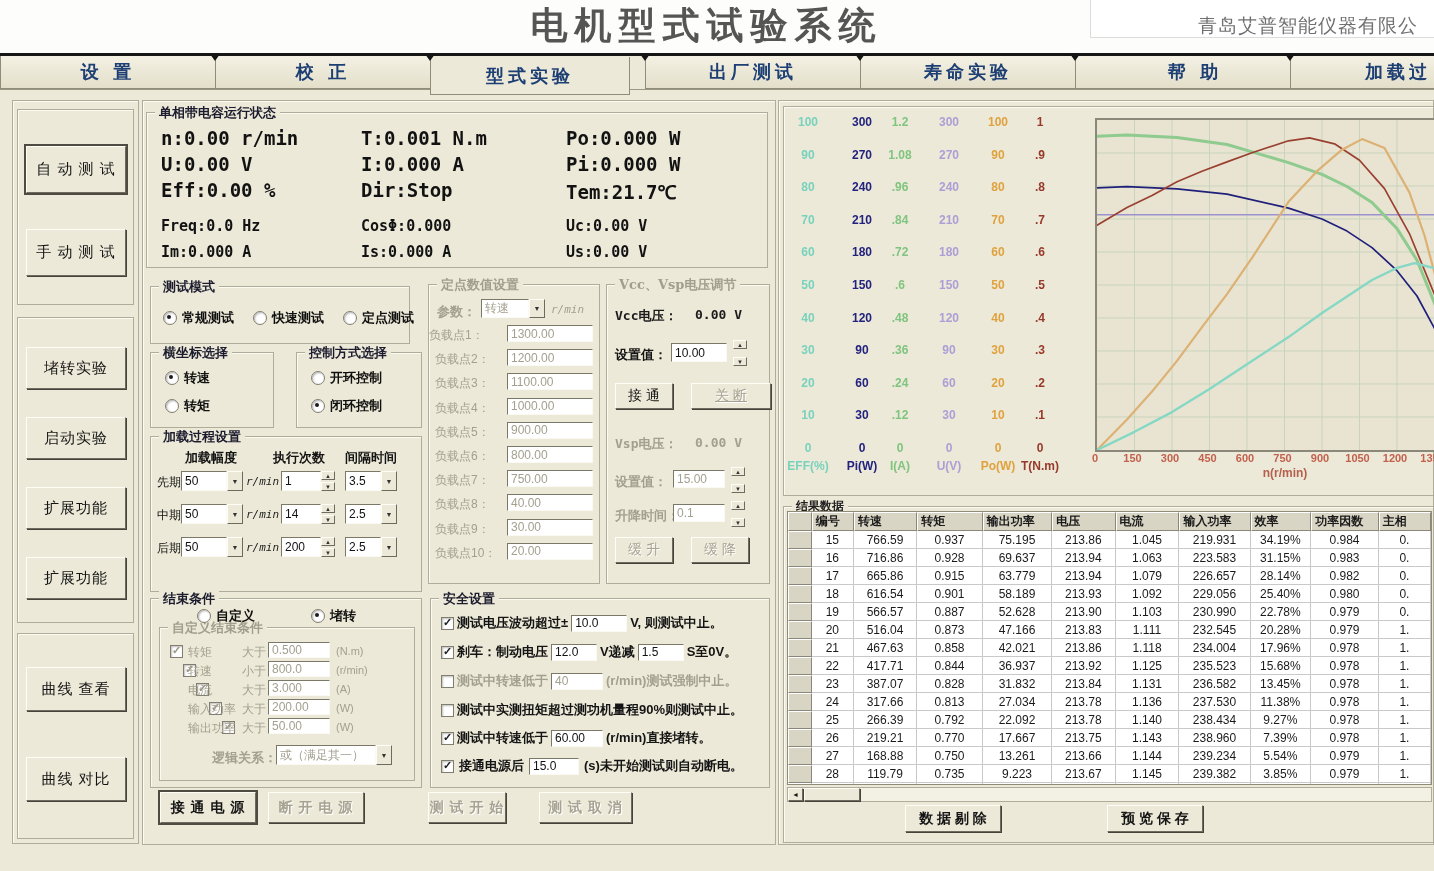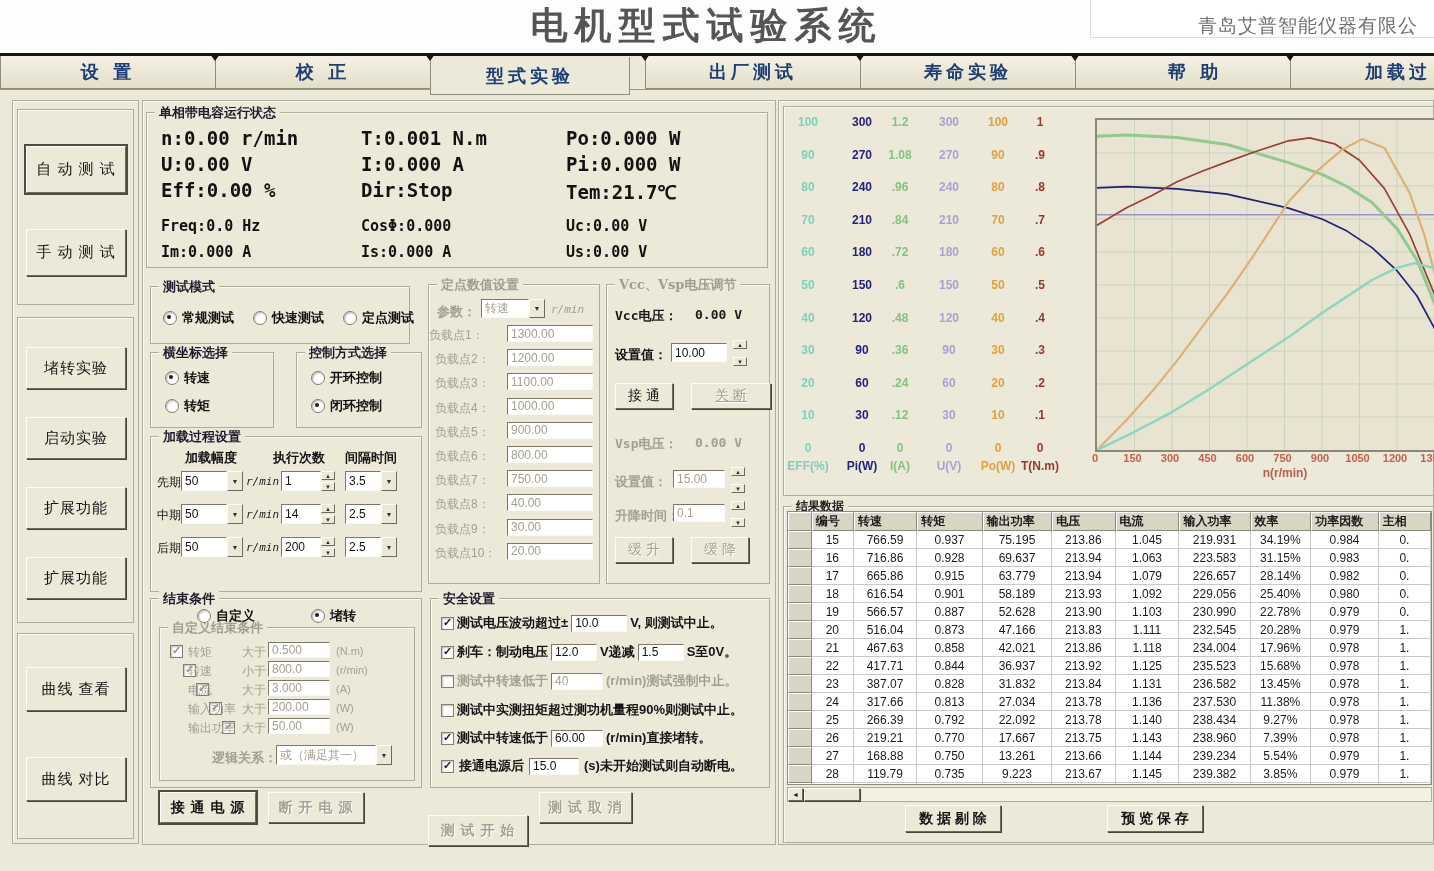--- a/index.html
+++ b/index.html
@@ -346,21 +346,21 @@
     <div class="abs" style="left: 10px; top: 157px; width: 326px; height: 20px; display: flex; align-items: center; gap: 5px;">
       <span class="cb checked"></span>
       <span class="lbl13">接通电源后</span>
       <div class="inp" style="width: 50px; height: 17px; flex: 0 0 auto;">15.0</div>
       <span class="lbl13">(s)未开始测试则自动断电。</span>
     </div>
   </div>
 
 <div class="abs btn3d pwr focusring" style="left:160px;top:792px;width:96px;height:31px;">接 通 电 源</div>
 <div class="abs btn3d pwr dis" style="left:268px;top:792px;width:96px;height:31px;">断 开 电 源</div>
-<div class="abs btn3d pwr dis" style="left:428px;top:792px;width:100px;height:31px;margin-top:23px;">测 试 开 始</div>
+<div class="abs btn3d pwr dis" style="left:428px;top:792px;width:78px;height:31px;">测 试 开 始</div>
 <div class="abs btn3d pwr dis" style="left:539px;top:792px;width:93px;height:31px;">测 试 取 消</div>
 
 <div class="abs panel" style="left:778px;top:100px;width:656px;height:745px;"></div>
 <div class="abs group" style="left:783px;top:106px;width:651px;height:390px;"></div>
 
 <div class="abs" id="plot"><svg width="339" height="330" viewBox="0 0 339 330">
       <line x1="37.5" x2="37.5" y1="0" y2="330" stroke="#c9d4bd" stroke-width="1"></line>
       <line x1="0" x2="339" y1="33" y2="33" stroke="#c9d4bd" stroke-width="1"></line>
       <line x1="75" x2="75" y1="0" y2="330" stroke="#c9d4bd" stroke-width="1"></line>
       <line x1="0" x2="339" y1="66" y2="66" stroke="#c9d4bd" stroke-width="1"></line>

